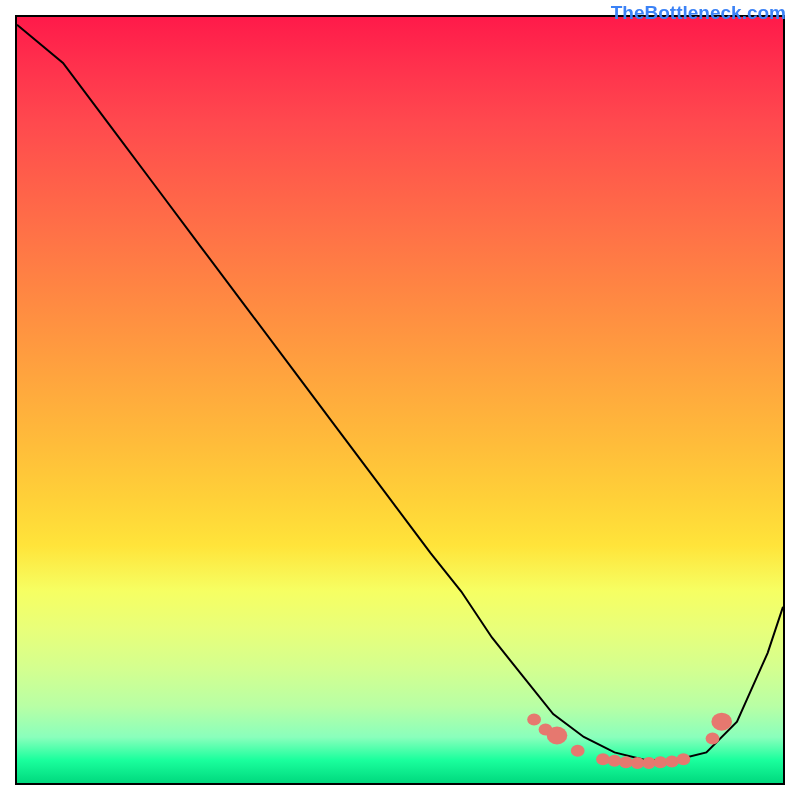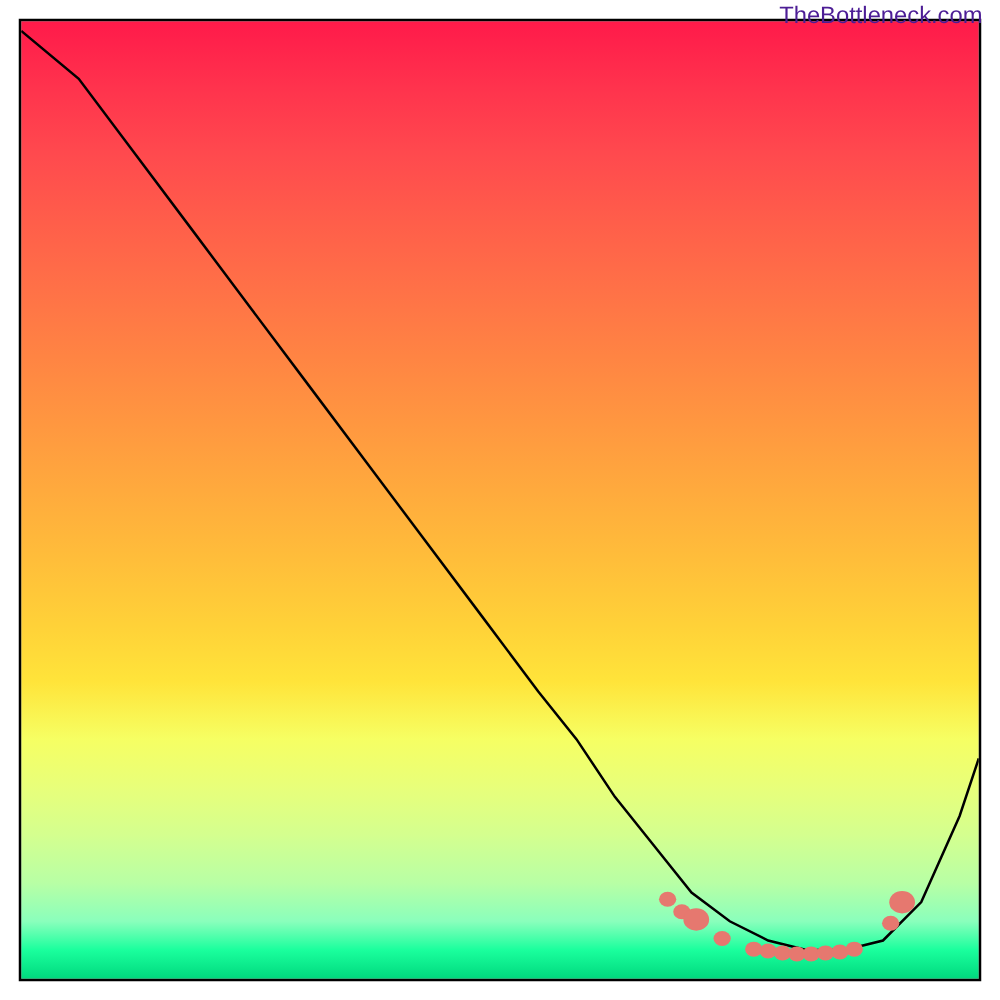--- a/index.html
+++ b/index.html
@@ -43,23 +43,23 @@
       #b8ffa5 90%,
       #8affbc 94%,
       #1aff9d 97%,
       #00d97e 100%
     );
   }
   .watermark {
     position: absolute;
     top: 2px;
     right: 14px;
-    color: #4c1d95;
+    color: #3b82f6;
     font-size: 19px;
-    font-weight: 400;
+    font-weight: 700;
     z-index: 10;
   }
   svg.curve-layer {
     position: absolute;
     left: 0;
     top: 0;
     width: 766px;
     height: 766px;
   }
 </style>

